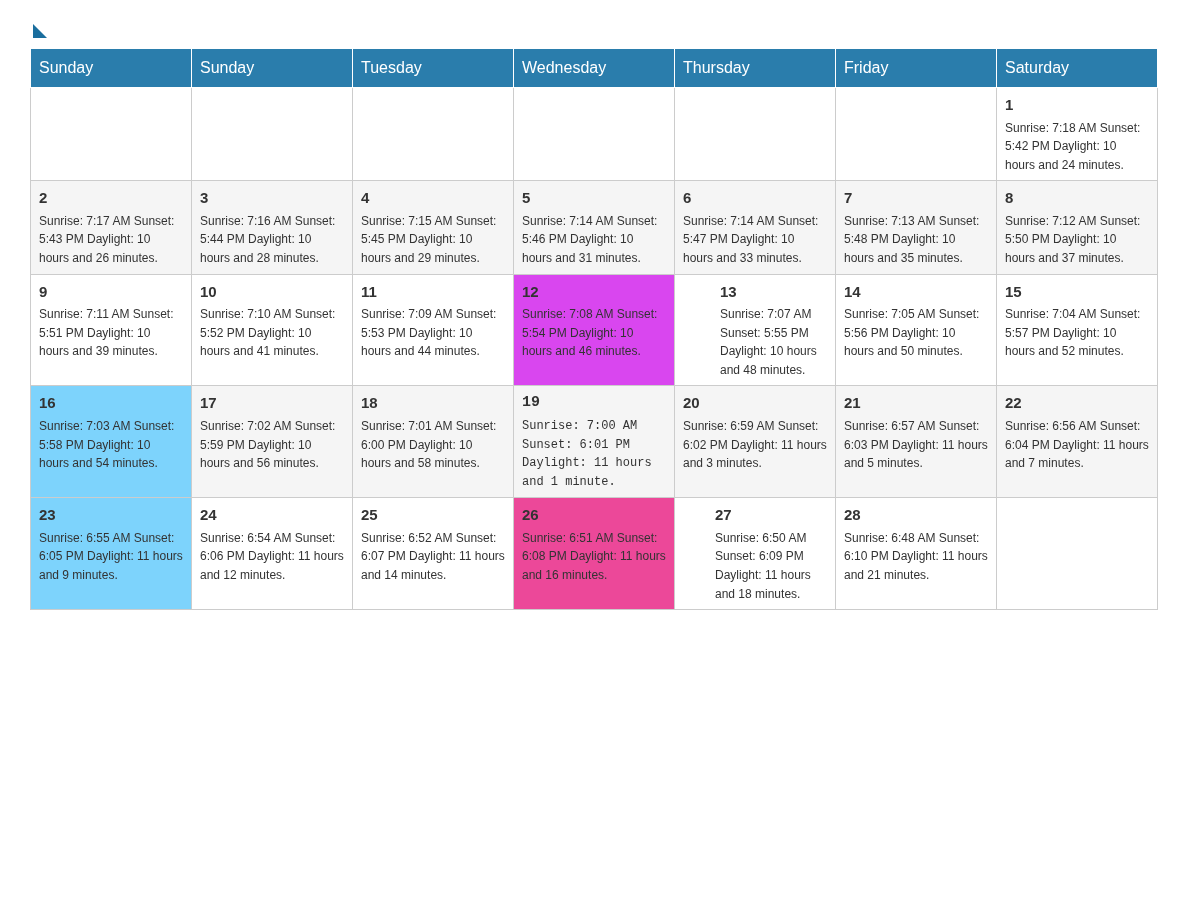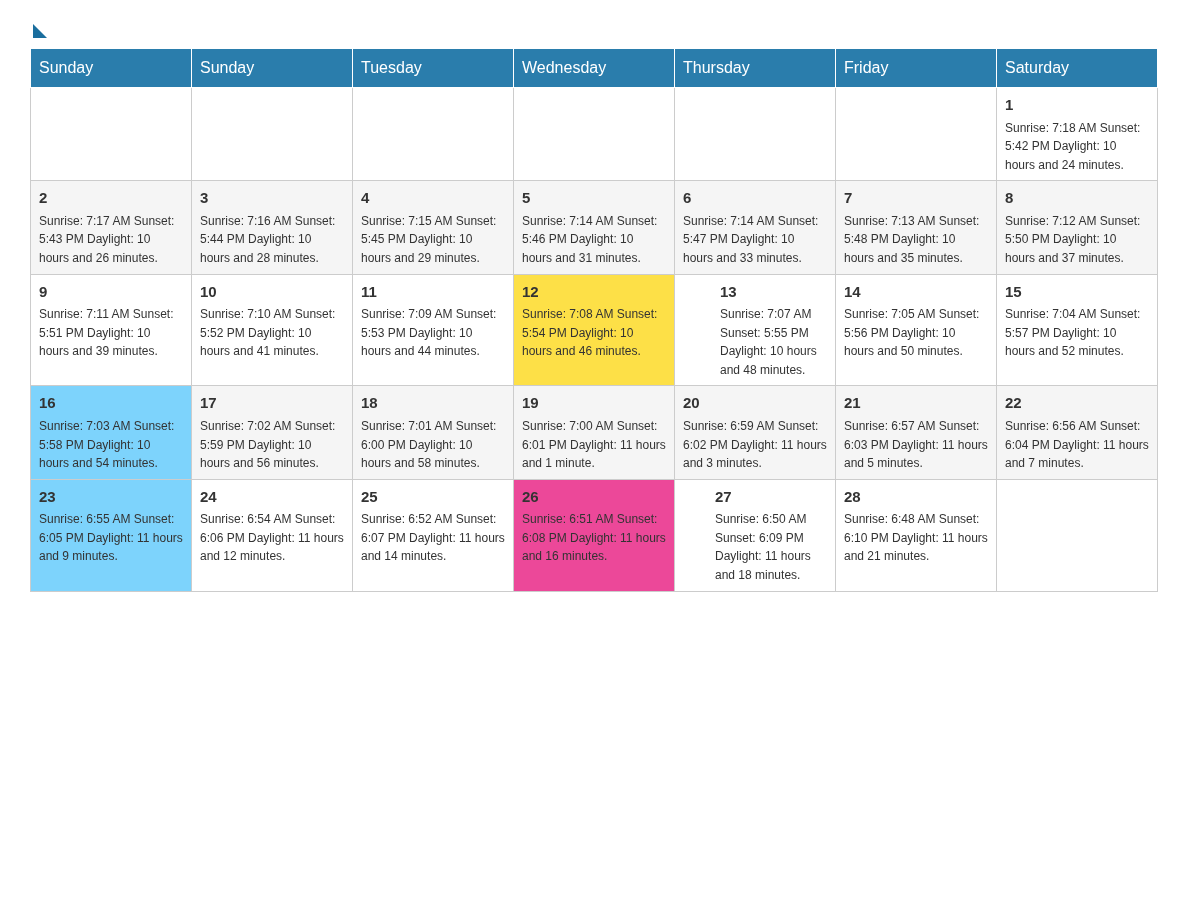--- a/index.html
+++ b/index.html
@@ -215,21 +215,21 @@
 Daylight: 10 hours
 and 41 minutes.</div>
         </td>
         <td style="background: rgb(255, 255, 255);">
           <span class="day-num">11</span>
           <div class="day-info">Sunrise: 7:09 AM
 Sunset: 5:53 PM
 Daylight: 10 hours
 and 44 minutes.</div>
         </td>
-        <td style="background: #fde047;">
+        <td style="background: #d946ef;">
           <span class="day-num">12</span>
           <div class="day-info">Sunrise: 7:08 AM
 Sunset: 5:54 PM
 Daylight: 10 hours
 and 46 minutes.</div>
         </td>
         <td style="background: rgb(255, 255, 255); padding-left: 45px;">
           <span class="day-num">13</span>
           <div class="day-info">Sunrise: 7:07 AM
 Sunset: 5:55 PM
@@ -266,21 +266,21 @@
 Daylight: 10 hours
 and 56 minutes.</div>
         </td>
         <td style="background: rgb(245, 245, 245);">
           <span class="day-num">18</span>
           <div class="day-info">Sunrise: 7:01 AM
 Sunset: 6:00 PM
 Daylight: 10 hours
 and 58 minutes.</div>
         </td>
-        <td style="background: rgb(245, 245, 245);">
+        <td style="background: rgb(245, 245, 245); font-family: Liberation Mono, monospace;">
           <span class="day-num">19</span>
           <div class="day-info">Sunrise: 7:00 AM
 Sunset: 6:01 PM
 Daylight: 11 hours
 and 1 minute.</div>
         </td>
         <td style="background: rgb(245, 245, 245);">
           <span class="day-num">20</span>
           <div class="day-info">Sunrise: 6:59 AM
 Sunset: 6:02 PM

